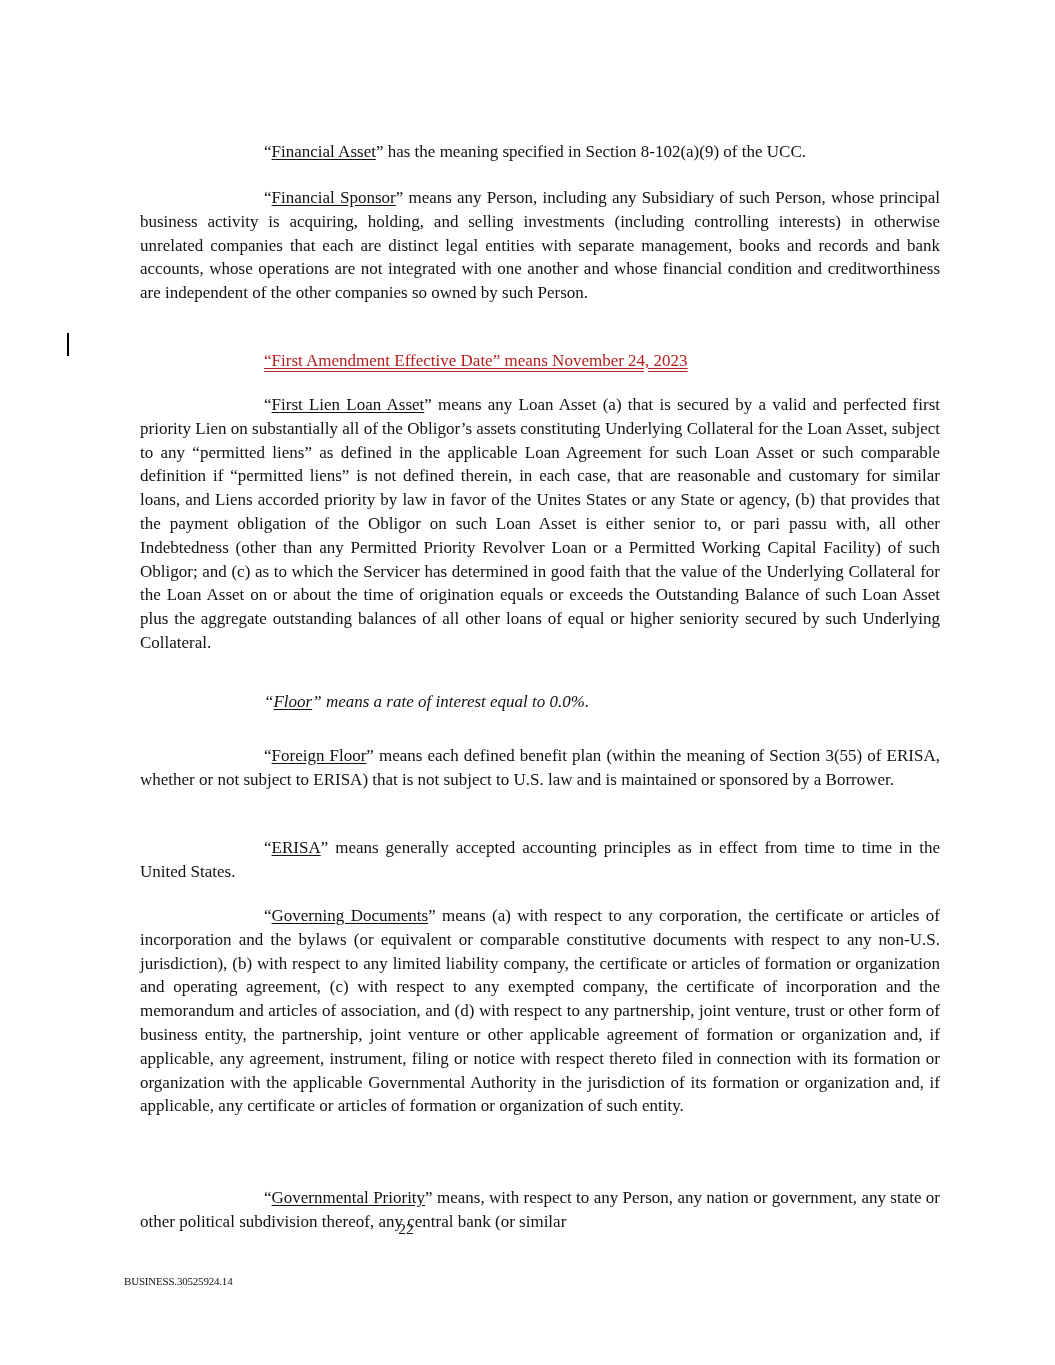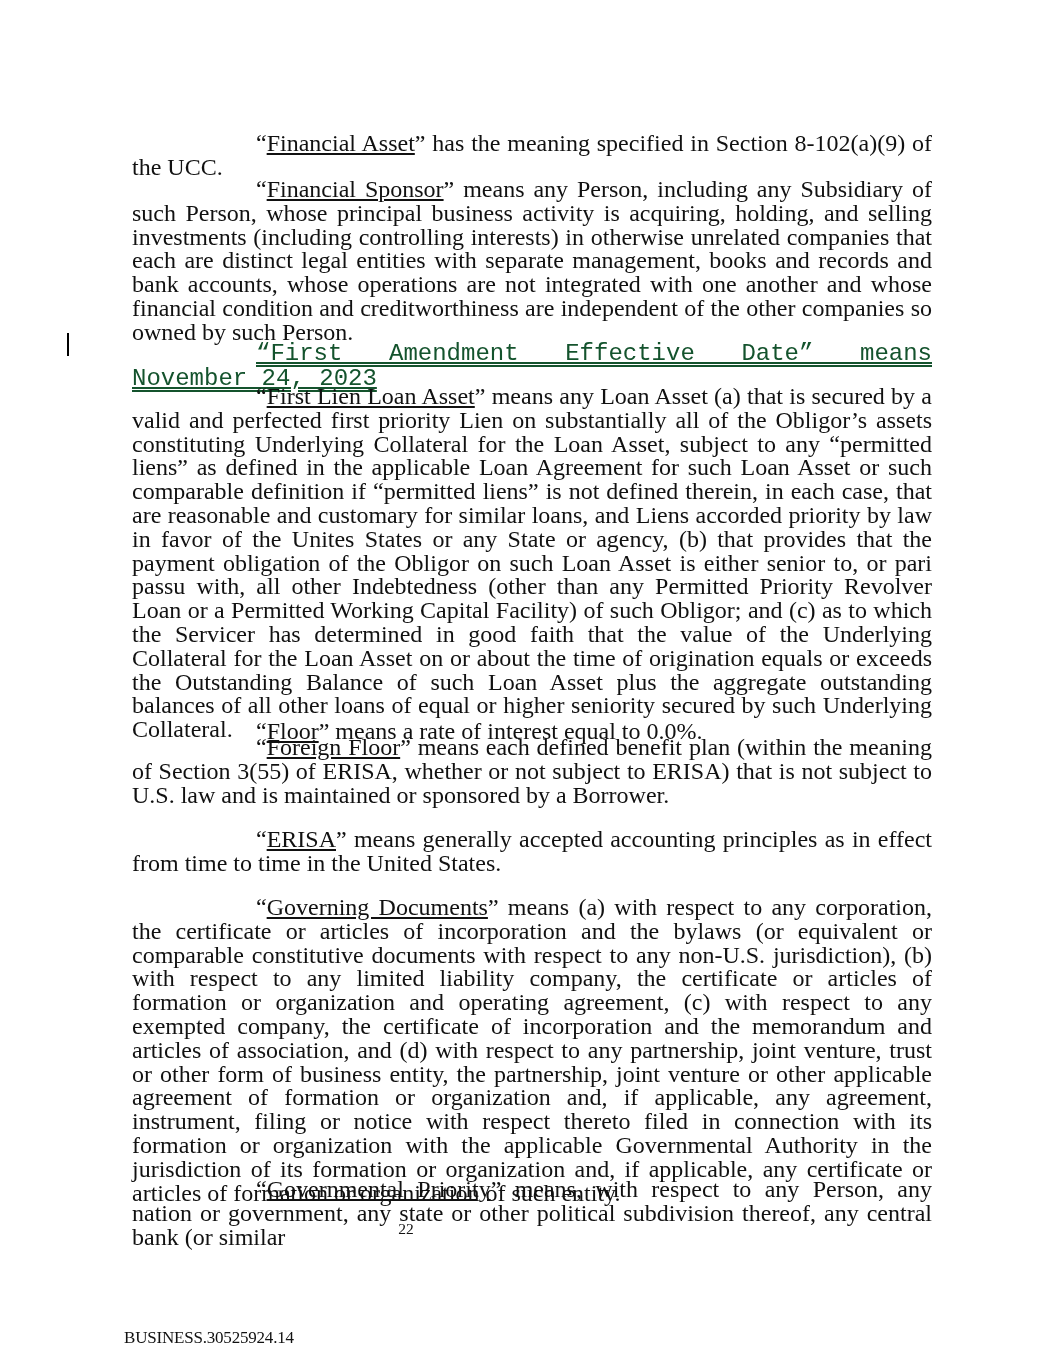--- a/index.html
+++ b/index.html
@@ -1,44 +1,44 @@
 <!DOCTYPE html>
 <html><head>
 <meta charset="utf-8">
 <style>
   html, body { margin: 0; padding: 0; background: #ffffff; }
   body { width: 1055px; height: 1365px; position: relative; overflow: hidden;
          font-family: "Liberation Serif", "DejaVu Serif", serif; color: #111; }
   .page { position: absolute; left: 124px; top: 0; width: 800px; }
-  .para { position: absolute; left: 0; width: 800px; font-size: 24px; line-height: 23.8px;
-          text-align: justify; text-align-last: left; margin: 8px; }
+  .para { position: absolute; left: 0; width: 800px; font-size: 17px; line-height: 23.8px;
+          text-align: justify; text-align-last: left; margin: 16px; }
   .para .indent { display: inline-block; width: 124px; }
   .term { text-decoration: underline; text-underline-offset: 2px; }
   .em { }
-  .ins { color: #14532d; text-decoration: underline; text-decoration-style: double; text-underline-offset: 2px; font-family: Liberation Mono, monospace; }
+  .ins { color: #b91c1c; text-decoration: underline; text-decoration-style: double; text-underline-offset: 2px; }
   .change-bar { position: absolute; left: 67px; top: 333px; width: 2px; height: 23px; background: #000; }
   .page-num { position: absolute; left: 0; width: 812px; top: 1220px; text-align: center; font-size: 15.5px; }
-  .footer-id { position: absolute; left: 124px; top: 1328px; font-size: 17px; letter-spacing: -0.2px; }
+  .footer-id { position: absolute; left: 124px; top: 1275px; font-size: 11px; letter-spacing: -0.2px; }
 </style>
 </head>
 <body>
 
 <div class="change-bar"></div>
 
 <div class="page">
 
   <p class="para" style="top:124px;"><span class="indent"></span><span>“</span><span class="term">Financial Asset</span><span>”</span><span> has the meaning specified in Section 8-102(a)(9) of the UCC.</span></p>
 
   <p class="para" style="top:170px;"><span class="indent"></span><span>“</span><span class="term">Financial Sponsor</span><span>”</span><span> means any Person, including any Subsidiary of such Person, whose principal business activity is acquiring, holding, and selling investments (including controlling interests) in otherwise unrelated companies that each are distinct legal entities with separate management, books and records and bank accounts, whose operations are not integrated with one another and whose financial condition and creditworthiness are independent of the other companies so owned by such Person.</span></p>
 
   <p class="para" style="top:333px;"><span class="indent"></span><span class="ins">“First Amendment Effective Date” means November 24, 2023</span></p>
 
   <p class="para" style="top:377px;"><span class="indent"></span><span>“</span><span class="term">First Lien Loan Asset</span><span>”</span><span> means any Loan Asset (a) that is secured by a valid and perfected first priority Lien on substantially all of the Obligor’s assets constituting Underlying Collateral for the Loan Asset, subject to any “permitted liens” as defined in the applicable Loan Agreement for such Loan Asset or such comparable definition if “permitted liens” is not defined therein, in each case, that are reasonable and customary for similar loans, and Liens accorded priority by law in favor of the Unites States or any State or agency, (b) that provides that the payment obligation of the Obligor on such Loan Asset is either senior to, or </span><span class="em">pari passu</span><span> with, all other Indebtedness (other than any Permitted Priority Revolver Loan or a Permitted Working Capital Facility) of such Obligor; and (c) as to which the Servicer has determined in good faith that the value of the Underlying Collateral for the Loan Asset on or about the time of origination equals or exceeds the Outstanding Balance of such Loan Asset </span><span class="em">plus</span><span> the aggregate outstanding balances of all other loans of equal or higher seniority secured by such Underlying Collateral.</span></p>
 
-  <p class="para" style="top:712px;"><span class="indent"></span><span>“</span><span class="term">Floor</span><span>”</span><span> means a rate of interest equal to 0.0%.</span></p>
+  <p class="para" style="top:674px;font-style:italic;"><span class="indent"></span><span>“</span><span class="term">Floor</span><span>”</span><span> means a rate of interest equal to 0.0%.</span></p>
 
   <p class="para" style="top:728px;"><span class="indent"></span><span>“</span><span class="term">Foreign Floor</span><span>”</span><span> means each defined benefit plan (within the meaning of Section 3(55) of ERISA, whether or not subject to ERISA) that is not subject to U.S. law and is maintained or sponsored by a Borrower.</span></p>
 
   <p class="para" style="top:820px;"><span class="indent"></span><span>“</span><span class="term">ERISA</span><span>”</span><span> means generally accepted accounting principles as in effect from time to time in the United States.</span></p>
 
   <p class="para" style="top:888px;"><span class="indent"></span><span>“</span><span class="term">Governing Documents</span><span>”</span><span> means (a) with respect to any corporation, the certificate or articles of incorporation and the bylaws (or equivalent or comparable constitutive documents with respect to any non-U.S. jurisdiction), (b) with respect to any limited liability company, the certificate or articles of formation or organization and operating agreement, (c) with respect to any exempted company, the certificate of incorporation and the memorandum and articles of association, and (d) with respect to any partnership, joint venture, trust or other form of business entity, the partnership, joint venture or other applicable agreement of formation or organization and, if applicable, any agreement, instrument, filing or notice with respect thereto filed in connection with its formation or organization with the applicable Governmental Authority in the jurisdiction of its formation or organization and, if applicable, any certificate or articles of formation or organization of such entity.</span></p>
 
   <p class="para" style="top:1170px;"><span class="indent"></span><span>“</span><span class="term">Governmental Priority</span><span>”</span><span style="text-align-last: justify;"> means, with respect to any Person, any nation or government, any state or other political subdivision thereof, any central bank (or similar</span></p>
 
 </div>

